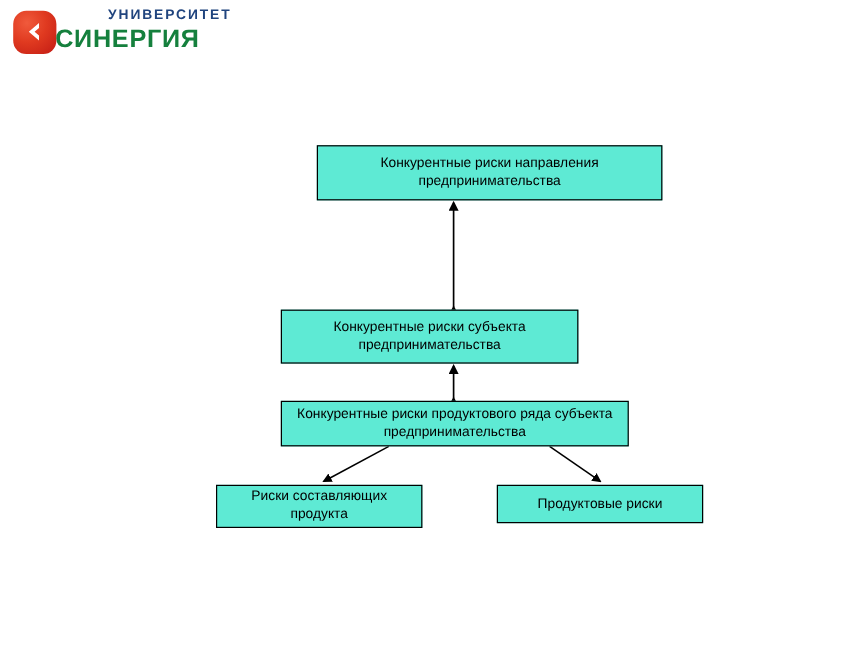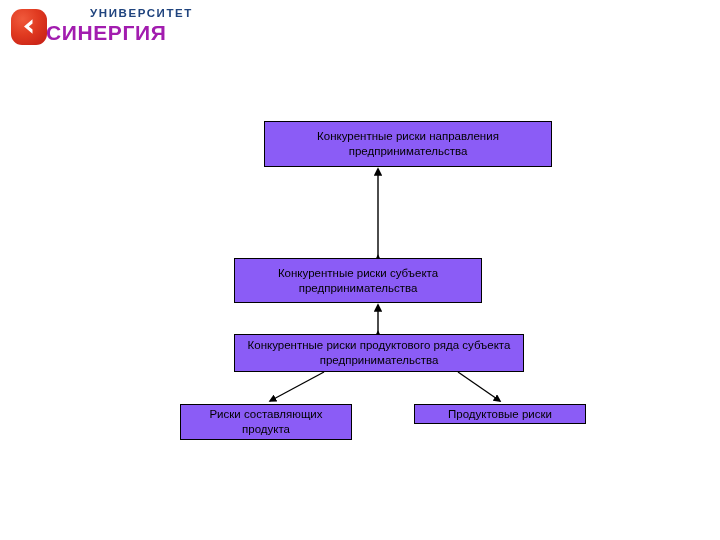--- a/index.html
+++ b/index.html
@@ -61,54 +61,54 @@
     letter-spacing: 1.6px;
     color: #20447e;
     line-height: 13px;
     white-space: nowrap;
     margin-left: 44px;
   }
   #brand-text .line-bottom {
     font-size: 21px;
     font-weight: bold;
     letter-spacing: 0.6px;
-    color: #a21caf;
+    color: #15803d;
     line-height: 23px;
     margin-top: 1px;
     white-space: nowrap;
   }
 
   
   #diagram {
     position: absolute;
     left: 0;
     top: 0;
     width: 720px;
     height: 540px;
   }
   .node {
     position: absolute;
     box-sizing: border-box;
     border: 1.3px solid #000000;
-    background: #8b5cf6;
+    background: #5eead4;
     display: flex;
     align-items: center;
     justify-content: center;
     text-align: center;
     color: #000000;
     font-size: 11.5px;
     line-height: 15px;
     padding: 2px 6px;
     z-index: 2;
   }
   #node-direction      { left: 264px; top: 121px; width: 288px; height: 46px; }
   #node-subject        { left: 234px; top: 258px; width: 248px; height: 45px; }
   #node-product-line   { left: 234px; top: 334px; width: 290px; height: 38px; }
   #node-component-risks{ left: 180px; top: 404px; width: 172px; height: 36px; }
-  #node-product-risks  { left: 414px; top: 404px; width: 172px; height: 20px; }
+  #node-product-risks  { left: 414px; top: 404px; width: 172px; height: 32px; }
 
   #connectors {
     position: absolute;
     left: 0;
     top: 0;
     width: 720px;
     height: 540px;
     z-index: 1;
     pointer-events: none;
   }

